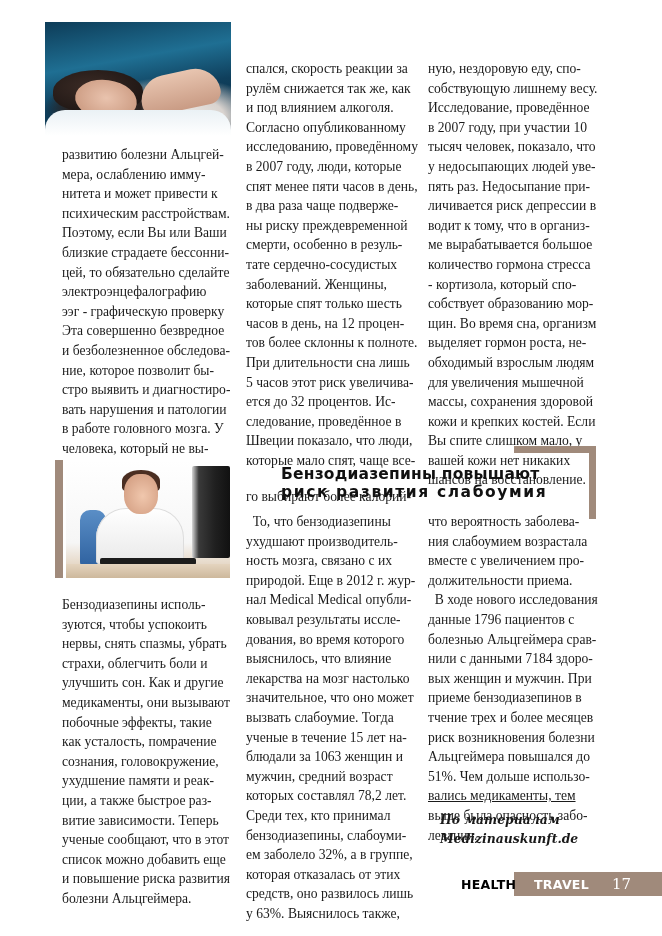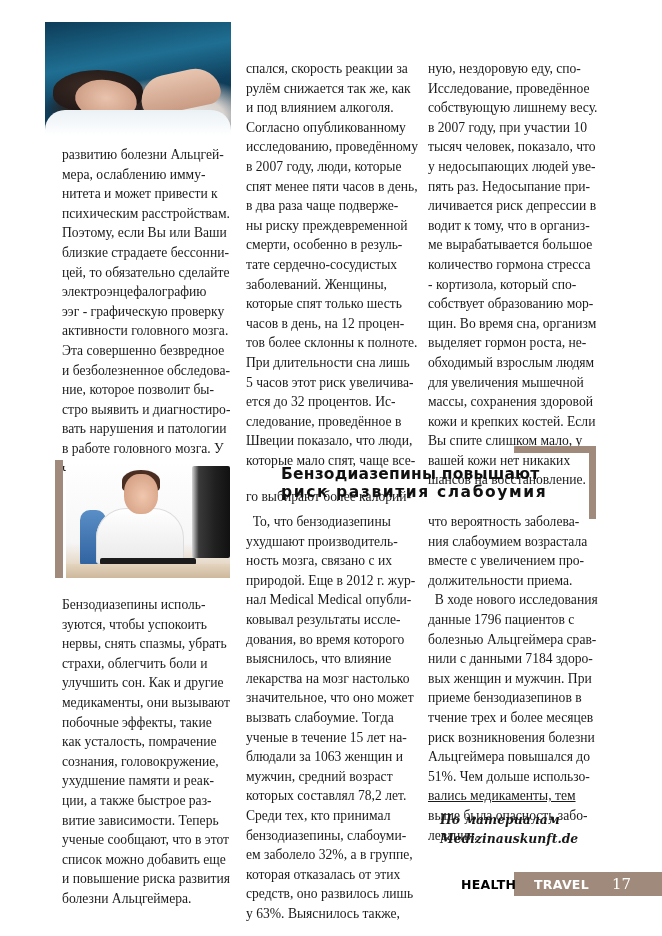--- a/index.html
+++ b/index.html
@@ -113,21 +113,20 @@
 <div class="col" id="s1c1" style="left:62px; top:145px;">
     <span class="ln" style="white-space: pre;">развитию болезни Альцгей-</span>
     <span class="ln" style="white-space: pre;">мера, ослаблению имму-</span>
     <span class="ln" style="white-space: pre;">нитета и может привести к</span>
     <span class="ln" style="white-space: pre;">психическим расстройствам.</span>
     <span class="ln" style="white-space: pre;">Поэтому, если Вы или Ваши</span>
     <span class="ln" style="white-space: pre;">близкие страдаете бессонни-</span>
     <span class="ln" style="white-space: pre;">цей, то обязательно сделайте</span>
     <span class="ln" style="white-space: pre;">электроэнцефалографию</span>
     <span class="ln" style="white-space: pre;">ээг - графическую проверку</span>
-    <span class="ln" style="white-space: pre;">активности головного мозга.</span>
     <span class="ln" style="white-space: pre;">Эта совершенно безвредное</span>
     <span class="ln" style="white-space: pre;">и безболезненное обследова-</span>
     <span class="ln" style="white-space: pre;">ние, которое позволит бы-</span>
     <span class="ln" style="white-space: pre;">стро выявить и диагностиро-</span>
     <span class="ln" style="white-space: pre;">вать нарушения и патологии</span>
     <span class="ln" style="white-space: pre;">в работе головного мозга. У</span>
     <span class="ln" style="white-space: pre;">человека, который не вы-</span>
   </div>
 <div class="col" id="s1c2" style="left:246px; top:59px;">
     <span class="ln" style="white-space: pre;">спался, скорость реакции за</span>
@@ -148,22 +147,22 @@
     <span class="ln" style="white-space: pre;">При длительности сна лишь</span>
     <span class="ln" style="white-space: pre;">5 часов этот риск увеличива-</span>
     <span class="ln" style="white-space: pre;">ется до 32 процентов. Ис-</span>
     <span class="ln" style="white-space: pre;">следование, проведённое в</span>
     <span class="ln" style="white-space: pre;">Швеции показало, что люди,</span>
     <span class="ln" style="white-space: pre;">которые мало спят, чаще все-</span>
     <span class="ln" style="white-space: pre; margin-top: 17px;">го выбирают более калорий-</span>
   </div>
 <div class="col" id="s1c3" style="left:428px; top:59px;">
     <span class="ln" style="white-space: pre;">ную, нездоровую еду, спо-</span>
+    <span class="ln" style="white-space: pre;">собствующую лишнему весу.</span>
     <span class="ln" style="white-space: pre;">Исследование, проведённое</span>
-    <span class="ln" style="white-space: pre;">собствующую лишнему весу.</span>
     <span class="ln" style="white-space: pre;">в 2007 году, при участии 10</span>
     <span class="ln" style="white-space: pre;">тысяч человек, показало, что</span>
     <span class="ln" style="white-space: pre;">у недосыпающих людей уве-</span>
     <span class="ln" style="white-space: pre;">пять раз. Недосыпание при-</span>
     <span class="ln" style="white-space: pre;">личивается риск депрессии в</span>
     <span class="ln" style="white-space: pre;">водит к тому, что в организ-</span>
     <span class="ln" style="white-space: pre;">ме вырабатывается большое</span>
     <span class="ln" style="white-space: pre;">количество гормона стресса</span>
     <span class="ln" style="white-space: pre;">- кортизола, который спо-</span>
     <span class="ln" style="white-space: pre;">собствует образованию мор-</span>

